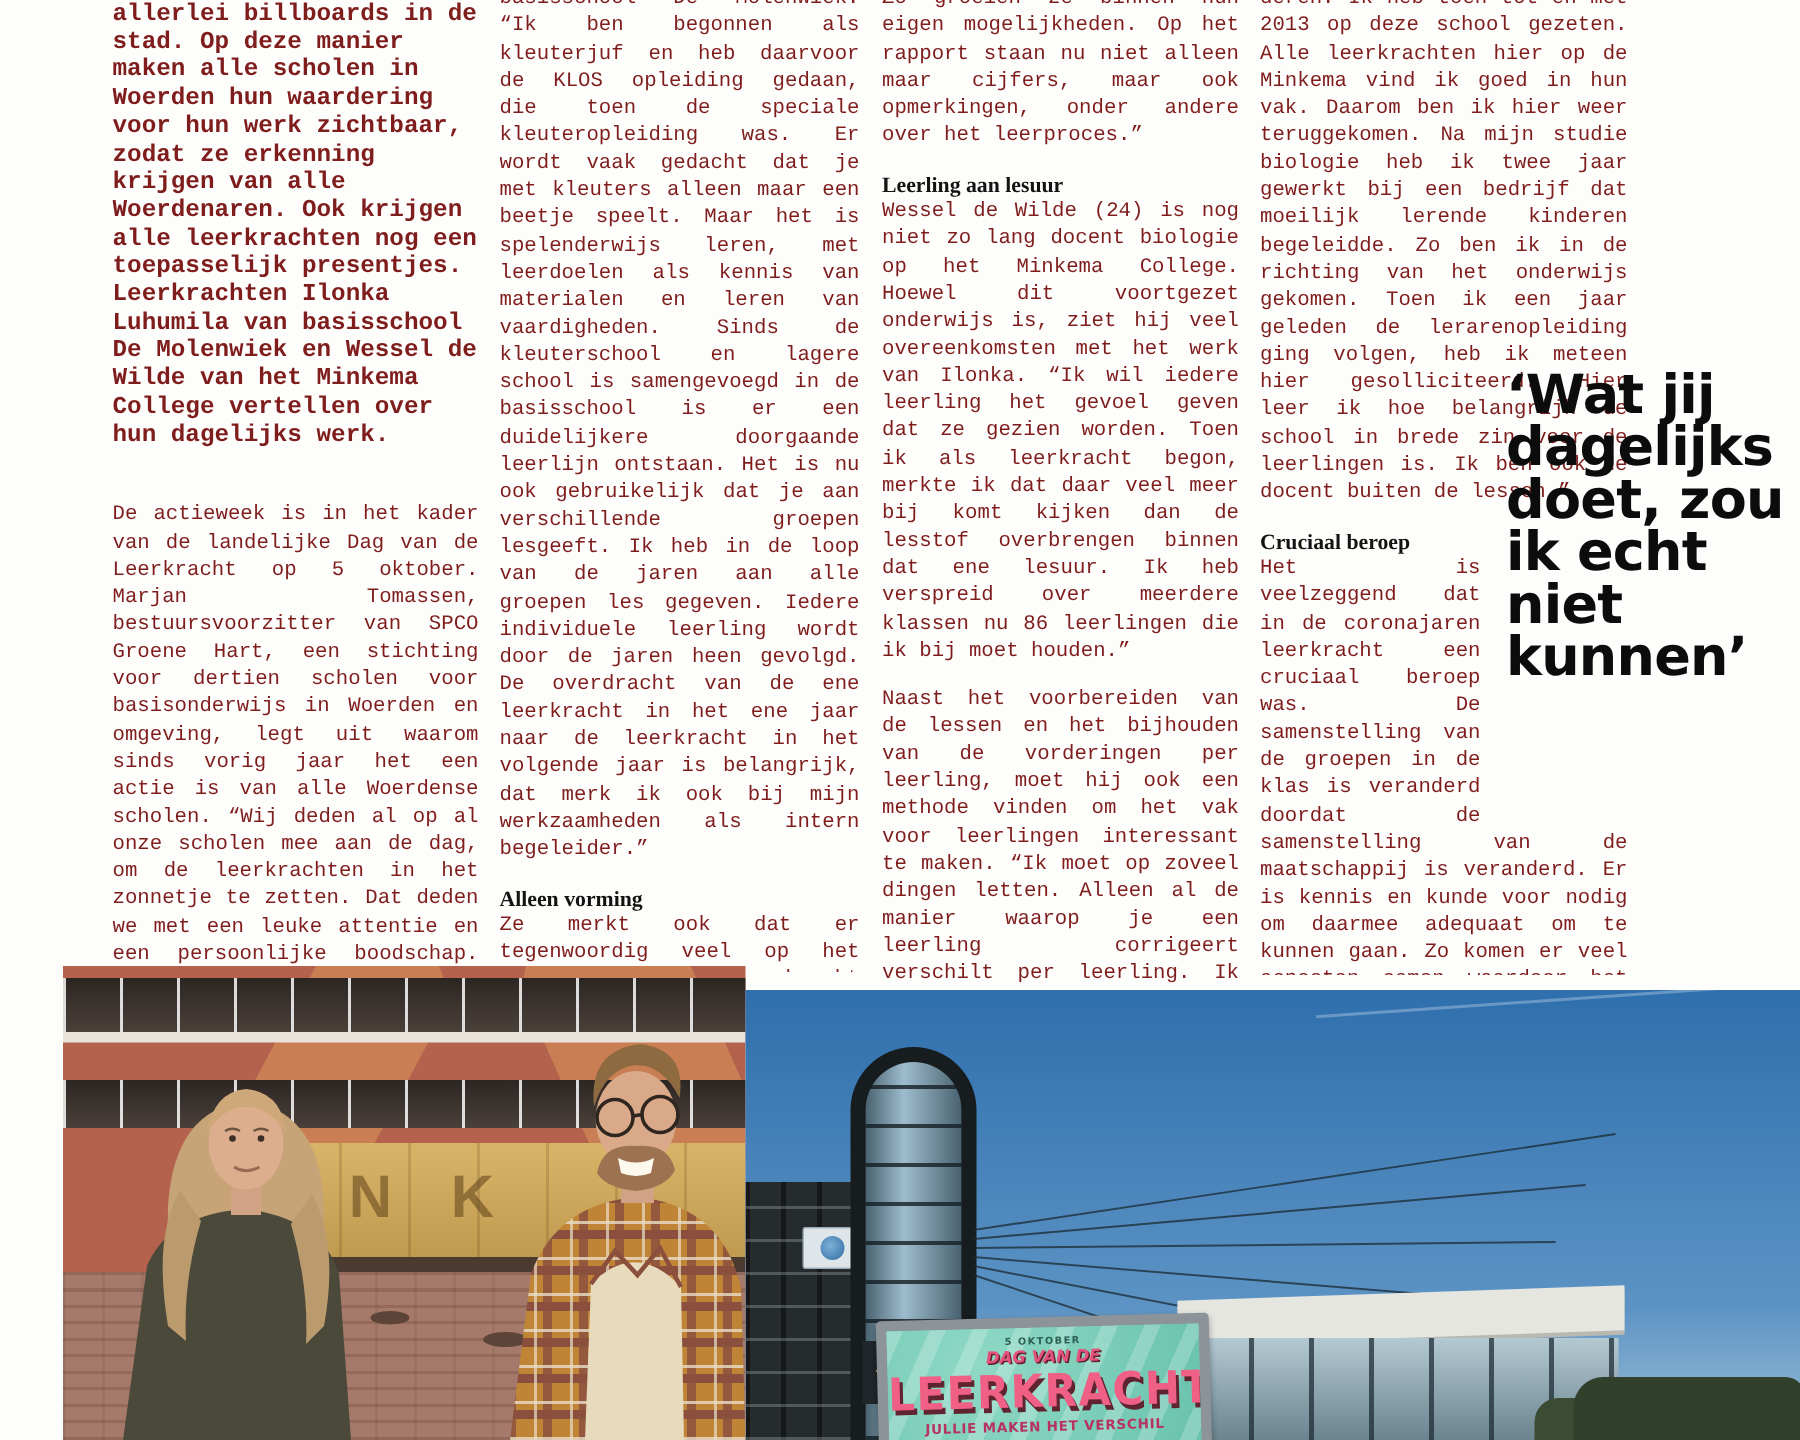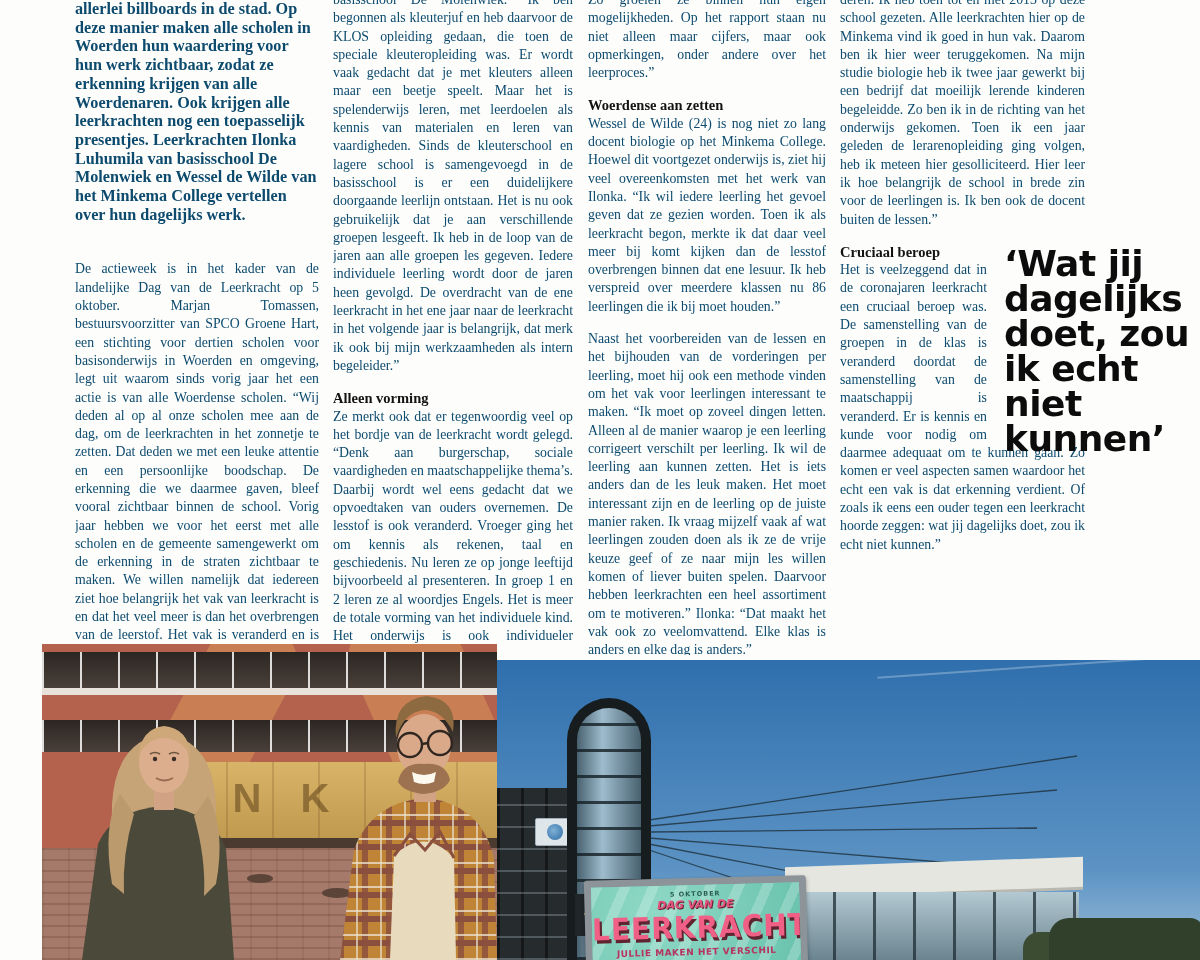--- a/index.html
+++ b/index.html
@@ -2,21 +2,21 @@
 <html lang="nl"><head>
 <meta charset="utf-8">
 <style>
   html,body{margin:0;padding:0;}
   body{width:1200px;height:960px;background:#fdfdfc;overflow:hidden;
        font-family:"Liberation Serif","DejaVu Serif",serif;color:#1c1c1c;}
   .page{position:relative;width:1200px;height:960px;overflow:hidden;background:#fdfdfc;}
 
   
   .col{position:absolute;top:0;overflow:hidden;}
-  .col p{margin:0;text-align:justify;font-size:13.8px;line-height:18.3px;color:#0c4a6e;}
+  .col p{margin:0;text-align:justify;font-size:13.8px;line-height:18.3px;color:#7f1d1d;font-family:Liberation Mono, monospace;}
   .col p + p{margin-top:14px;}
   .col .clip{margin-top:-9px;}
   .subhead{margin:14px 0 0 0;font-size:14.5px;line-height:18.3px;font-weight:bold;color:#141312;}
   .subhead + p{margin-top:0;}
   .intro{font-weight:bold;font-size:16.2px !important;line-height:18.7px !important;
          color:#121110;margin-bottom:36px !important;text-align:left !important;}
   .col1{left:75px;width:244px;height:650px;}
   .col2{left:333px;width:240px;height:648px;}
   .col3{left:588px;width:238px;height:655px;}
   .col4{left:840px;width:245px;height:650px;}
@@ -95,21 +95,21 @@
   </div>
 
   <div class="col col2">
     <p class="clip">basisschool De Molenwiek. “Ik ben begonnen als kleuterjuf en heb daarvoor de KLOS opleiding gedaan, die toen de speciale kleuteropleiding was. Er wordt vaak gedacht dat je met kleuters alleen maar een beetje speelt. Maar het is spelenderwijs leren, met leerdoelen als kennis van materialen en leren van vaardigheden. Sinds de kleuterschool en lagere school is samengevoegd in de basisschool is er een duidelijkere doorgaande leerlijn ontstaan. Het is nu ook gebruikelijk dat je aan verschillende groepen lesgeeft. Ik heb in de loop van de jaren aan alle groepen les gegeven. Iedere individuele leerling wordt door de jaren heen gevolgd. De overdracht van de ene leerkracht in het ene jaar naar de leerkracht in het volgende jaar is belangrijk, dat merk ik ook bij mijn werkzaamheden als intern begeleider.”</p>
     <h3 class="subhead">Alleen vorming</h3>
     <p>Ze merkt ook dat er tegenwoordig veel op het bordje van de leerkracht wordt gelegd. “Denk aan burgerschap, sociale vaardigheden en maatschappelijke thema’s. Daarbij wordt wel eens gedacht dat we opvoedtaken van ouders overnemen. De lesstof is ook veranderd. Vroeger ging het om kennis als rekenen, taal en geschiedenis. Nu leren ze op jonge leeftijd bijvoorbeeld al presenteren. In groep 1 en 2 leren ze al woordjes Engels. Het is meer de totale vorming van het individuele kind. Het onderwijs is ook individueler geworden. De doorgaande leerlijn verloopt voor iedere leerling anders. Het ene kind gaat sneller dan de ander en kan een ander niveau aan. Bij het aanbod wordt rekening gehouden met verschil-</p>
   </div>
 
   <div class="col col3">
     <p class="clip">Zo groeien ze binnen hun eigen mogelijkheden. Op het rapport staan nu niet alleen maar cijfers, maar ook opmerkingen, onder andere over het leerproces.”</p>
-    <h3 class="subhead">Woerdense aan zetten</h3>
+    <h3 class="subhead">Leerling aan lesuur</h3>
     <p>Wessel de Wilde (24) is nog niet zo lang docent biologie op het Minkema College. Hoewel dit voortgezet onderwijs is, ziet hij veel overeenkomsten met het werk van Ilonka. “Ik wil iedere leerling het gevoel geven dat ze gezien worden. Toen ik als leerkracht begon, merkte ik dat daar veel meer bij komt kijken dan de lesstof overbrengen binnen dat ene lesuur. Ik heb verspreid over meerdere klassen nu 86 leerlingen die ik bij moet houden.”</p>
     <p>Naast het voorbereiden van de lessen en het bijhouden van de vorderingen per leerling, moet hij ook een methode vinden om het vak voor leerlingen interessant te maken. “Ik moet op zoveel dingen letten. Alleen al de manier waarop je een leerling corrigeert verschilt per leerling. Ik wil de leerling aan kunnen zetten. Het is iets anders dan de les leuk maken. Het moet interessant zijn en de leerling op de juiste manier raken. Ik vraag mijzelf vaak af wat leerlingen zouden doen als ik ze de vrije keuze geef of ze naar mijn les willen komen of liever buiten spelen. Daarvoor hebben leerkrachten een heel assortiment om te motiveren.” Ilonka: “Dat maakt het vak ook zo veelomvattend. Elke klas is anders en elke dag is anders.”</p>
 
   </div>
 
   <div class="col col4">
     <p class="clip">deren. Ik heb toen tot en met 2013 op deze school gezeten. Alle leerkrachten hier op de Minkema vind ik goed in hun vak. Daarom ben ik hier weer teruggekomen. Na mijn studie biologie heb ik twee jaar gewerkt bij een bedrijf dat moeilijk lerende kinderen begeleidde. Zo ben ik in de richting van het onderwijs gekomen. Toen ik een jaar geleden de lerarenopleiding ging volgen, heb ik meteen hier gesolliciteerd. Hier leer ik hoe belangrijk de school in brede zin voor de leerlingen is. Ik ben ook de docent buiten de lessen.”</p>
     <h3 class="subhead">Cruciaal beroep</h3>
     <div class="quote-spacer"></div>
     <p>Het is veelzeggend dat in de coronajaren leerkracht een cruciaal beroep was. De samenstelling van de groepen in de klas is veranderd doordat de samenstelling van de maatschappij is veranderd. Er is kennis en kunde voor nodig om daarmee adequaat om te kunnen gaan. Zo komen er veel aspecten samen waardoor het echt een vak is dat erkenning verdient. Of zoals ik eens een ouder tegen een leerkracht hoorde zeggen: wat jij dagelijks doet, zou ik echt niet kunnen.”</p>

